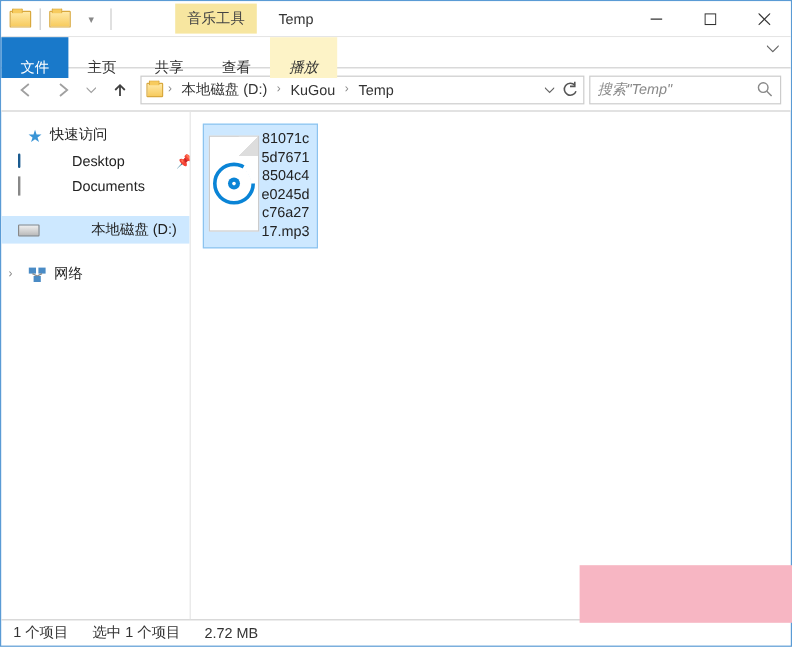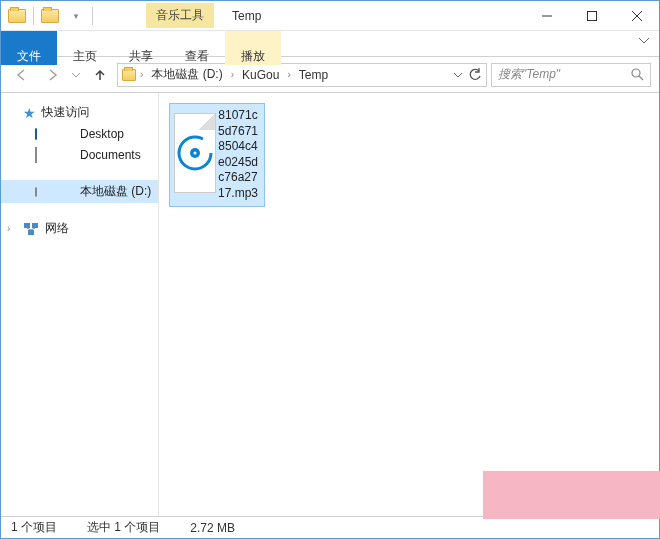--- a/index.html
+++ b/index.html
@@ -10,48 +10,48 @@
 .qat-btn { width: 24px; height: 22px; display: flex; align-items: center; justify-content: center; }
 .qat-sep { width: 1px; height: 18px; background: #ccc; margin: 0 2px; }
 .contextual-tab { background: #f7e6a0; padding: 4px 10px; margin-left: 47px; font-size: 12px; color: #444; }
 .title-text { margin-left: 18px; color: #333; }
 .win-controls { margin-left: auto; display: flex; }
 .win-btn { width: 45px; height: 28px; display: flex; align-items: center; justify-content: center; font-size: 14px; }
 
 .ribbon-tabs { height: 26px; display: flex; align-items: stretch; background: #fff; border-bottom: 1px solid #d0d0d0; position: relative; }
 .tab { padding: 17px 16px; color: #333; cursor: pointer; }
 .tab.file { background: #1979ca; color: #fff; }
-.tab.contextual { background: #fdf3c7; }
+.tab.contextual { background: #fdf3c7; font-style: italic; }
 .ribbon-caret { margin-left: auto; padding: 5px 10px; color: #666; }
 
 .nav-row { height: 36px; display: flex; align-items: center; gap: 4px; padding: 0 8px; border-bottom: 1px solid #d0d0d0; background: #fff; }
 .nav-arrow { width: 26px; height: 26px; display: flex; align-items: center; justify-content: center; color: #a0a0a0; border-radius: 2px; }
 .nav-arrow.enabled { color: #404040; }
 .addr-bar { flex: 1; height: 24px; border: 1px solid #ccc; display: flex; align-items: center; padding: 0 4px; gap: 2px; background: #fff; }
 .addr-crumb { padding: 2px 4px; color: #333; cursor: pointer; white-space: nowrap; }
 .addr-sep { color: #888; padding: 0 2px; font-size: 10px; }
 .addr-controls { margin-left: auto; display: flex; align-items: center; gap: 6px; color: #666; }
 .search-box { width: 160px; height: 24px; border: 1px solid #ccc; display: flex; align-items: center; padding: 0 6px; color: #888; gap: 6px; font-style: italic; }
 
 .body-area { display: flex; height: calc(100% - 30px - 26px - 36px - 22px); }
 .sidebar { width: 158px; border-right: 1px solid #e5e5e5; padding: 8px 0; overflow: hidden; }
 .side-group { margin-bottom: 14px; }
 .side-item { display: flex; align-items: center; gap: 6px; padding: 3px 8px 3px 18px; cursor: pointer; color: #222; white-space: nowrap; }
-.side-item.sub { padding-left: 34px; gap: 43px; }
+.side-item.sub { padding-left: 14px; gap: 43px; }
 .side-item.selected { background: #cde8ff; }
 .side-item .caret { width: 10px; color: #888; font-size: 10px; margin-left: -12px; }
 .pin { margin-left: auto; color: #888; font-size: 11px; }
 
 .content { flex: 1; padding: 10px; position: relative; }
 .file-tile { width: 96px; display: flex; flex-direction: row; align-items: center; padding: 4px; background: #cde8ff; border: 1px solid #8cc3ef; }
 .file-icon-wrap { width: 72px; height: 80px; background: #fff; border: 1px solid #ccc; display: flex; align-items: center; justify-content: center; position: relative; margin-bottom: 4px; }
 .file-icon-wrap::before { content: ""; position: absolute; top: 0; right: 0; width: 16px; height: 16px; background: linear-gradient(135deg, #fff 50%, #ddd 50%); }
 .file-name { text-align: center; color: #222; line-height: 1.3; word-break: break-all; }
 
-.statusbar { height: 22px; border-top: 1px solid #d0d0d0; display: flex; align-items: center; padding: 0 10px; gap: 30px; color: #333; font-size: 12px; }
+.statusbar { height: 22px; border-top: 1px solid #d0d0d0; display: flex; align-items: center; padding: 0 10px; gap: 20px; color: #333; font-size: 12px; }
 
 .pink-overlay { position: absolute; right: -1px; bottom: 20px; width: 178px; height: 48px; background: #f7b6c3; }
 
 .icon-folder { width: 18px; height: 14px; background: linear-gradient(#ffe9a6, #f7cb5e); border: 1px solid #d9a93e; border-radius: 1px; display: inline-block; position: relative; }
 .icon-folder::before { content: ""; position: absolute; top: -3px; left: 1px; width: 7px; height: 3px; background: #f7cb5e; border: 1px solid #d9a93e; border-bottom: none; border-radius: 1px 1px 0 0; }
 .icon-drive { width: 18px; height: 10px; background: linear-gradient(#eee, #bbb); border: 1px solid #888; border-radius: 1px; display: inline-block; }
 .icon-desktop { width: 16px; height: 12px; background: #2a7ab8; border: 1px solid #1a5a8f; display: inline-block; border-radius: 1px; }
 .icon-doc { width: 14px; height: 16px; background: #fff; border: 1px solid #888; display: inline-block; }
 .icon-onedrive { width: 18px; height: 12px; display: inline-block; }
 .icon-pc { width: 16px; height: 14px; display: inline-block; }

